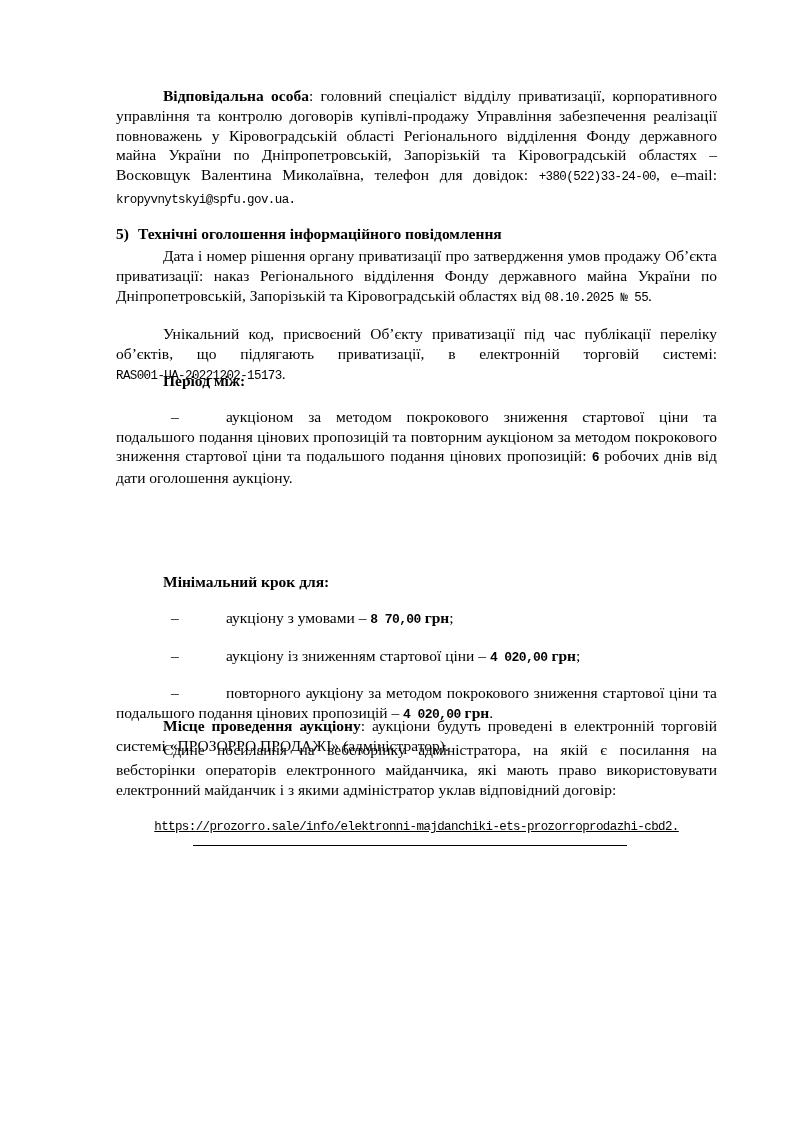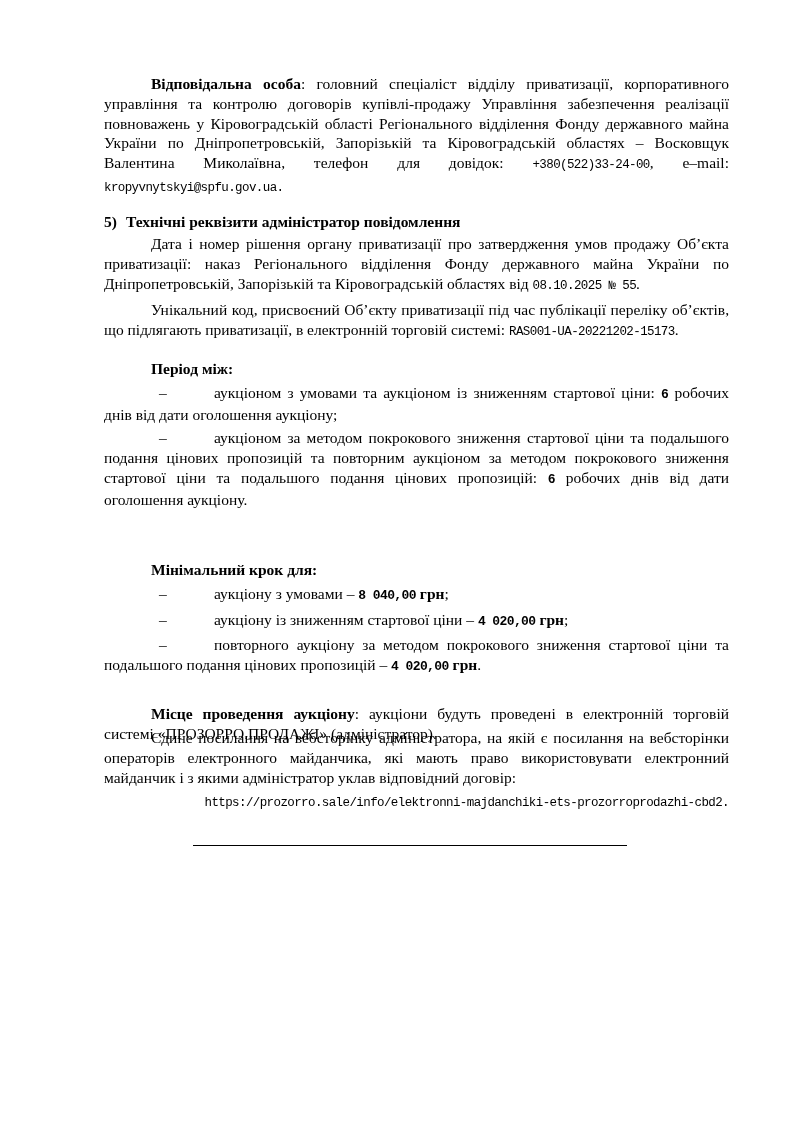--- a/index.html
+++ b/index.html
@@ -13,21 +13,21 @@
     line-height:19.8px;
     color:#000;
     overflow:hidden;
   }
   .sec{
     position:absolute;
     left:100px;
     width:633px;
     text-align:justify;
   }
-  .sec p{margin:4px;padding:0;}
+  .sec p{margin:16px;padding:0;}
   .indent{text-indent:47px;}
   .h5{
     font-weight:bold;
     text-align:left;
     padding-left:68px;
   }
   .h5-num{display:inline-block;width:22px;}
   .bullet{text-indent:55px;}
   .bm{display:inline-block;width:55px;text-indent:0;}
   .btitle{font-weight:bold;}
@@ -38,55 +38,54 @@
     white-space:nowrap;
   }
   .val{
     font-family:"Liberation Mono","DejaVu Sans Mono",monospace;
     font-size:13px;
     letter-spacing:-0.6px;
     font-weight:bold;
     white-space:nowrap;
   }
   .unit{font-weight:bold;}
-  .url-line{text-align:right;}
+  .url-line{text-align:center;text-decoration:underline;}
   .separator{
     position:absolute;
     left:193px;top:845px;
     width:434px;height:0;
     border-top:1.5px solid #000;
   }
 </style>
 </head>
 <body>
 
 <div class="page">
 
   <div class="sec" style="top:70px;">
     <p class="indent"><b>Відповідальна особа</b><span>: головний спеціаліст відділу приватизації, корпоративного управління та контролю договорів купівлі-продажу Управління забезпечення реалізації повноважень у Кіровоградській області Регіонального відділення Фонду державного майна України по Дніпропетровській, Запорізькій та Кіровоградській областях – Восковщук Валентина Миколаївна, телефон для довідок: </span><span class="dfont">+380(522)33-24-00</span><span>, e–mail: </span><span class="dfont">kropyvnytskyi@spfu.gov.ua.</span></p>
   </div>
 
   <div class="sec" style="top:208px;">
-    <p class="h5"><span class="h5-num">5)</span><span>Технічні реквізити адміністратор повідомлення</span></p>
+    <p class="h5"><span class="h5-num">5)</span><span>Технічні оголошення інформаційного повідомлення</span></p>
   </div>
 
   <div class="sec" style="top:230px;">
     <p class="indent"><span>Дата і номер рішення органу приватизації про затвердження умов продажу Об’єкта приватизації: наказ Регіонального відділення Фонду державного майна України по Дніпропетровській, Запорізькій та Кіровоградській областях від </span><span class="dfont">08.10.2025 № 55</span><span>.</span></p>
     <p class="indent"><span>Унікальний код, присвоєний Об’єкту приватизації під час публікації переліку об’єктів, що підлягають приватизації, в електронній торговій системі: </span><span class="dfont">RAS001-UA-20221202-15173</span><span>.</span></p>
   </div>
 
   <div class="sec" style="top:355px;">
     <p class="indent btitle">Період між:</p>
-    <p class="bullet"><span class="bm">–</span><span>аукціоном з умовами та аукціоном із зниженням стартової ціни: </span><span class="val">6</span><span> робочих днів від дати оголошення аукціону;</span></p>
     <p class="bullet"><span class="bm">–</span><span>аукціоном за методом покрокового зниження стартової ціни та подальшого подання цінових пропозицій та повторним аукціоном за методом покрокового зниження стартової ціни та подальшого подання цінових пропозицій: </span><span class="val">6</span><span> робочих днів від дати оголошення аукціону.</span></p>
   </div>
 
   <div class="sec" style="top:556px;">
     <p class="indent btitle">Мінімальний крок для:</p>
-    <p class="bullet"><span class="bm">–</span><span>аукціону з умовами – </span><span class="val">8 040,00</span><span class="unit"> грн</span><span>;</span></p>
+    <p class="bullet"><span class="bm">–</span><span>аукціону з умовами – </span><span class="val">8 70,00</span><span class="unit"> грн</span><span>;</span></p>
     <p class="bullet"><span class="bm">–</span><span>аукціону із зниженням стартової ціни – </span><span class="val">4 020,00</span><span class="unit"> грн</span><span>;</span></p>
     <p class="bullet"><span class="bm">–</span><span>повторного аукціону за методом покрокового зниження стартової ціни та подальшого подання цінових пропозицій – </span><span class="val">4 020,00</span><span class="unit"> грн</span><span>.</span></p>
   </div>
 
   <div class="sec" style="top:700px;">
     <p class="indent"><b>Місце проведення аукціону</b><span>: аукціони будуть проведені в електронній торговій системі «ПРОЗОРРО.ПРОДАЖІ» (адміністратор).</span></p>
   </div>
 
   <div class="sec" style="top:724px;">
     <p class="indent"><span>Єдине посилання на вебсторінку адміністратора, на якій є посилання на вебсторінки операторів електронного майданчика, які мають право використовувати електронний майданчик і з якими адміністратор уклав відповідний договір:</span></p>

